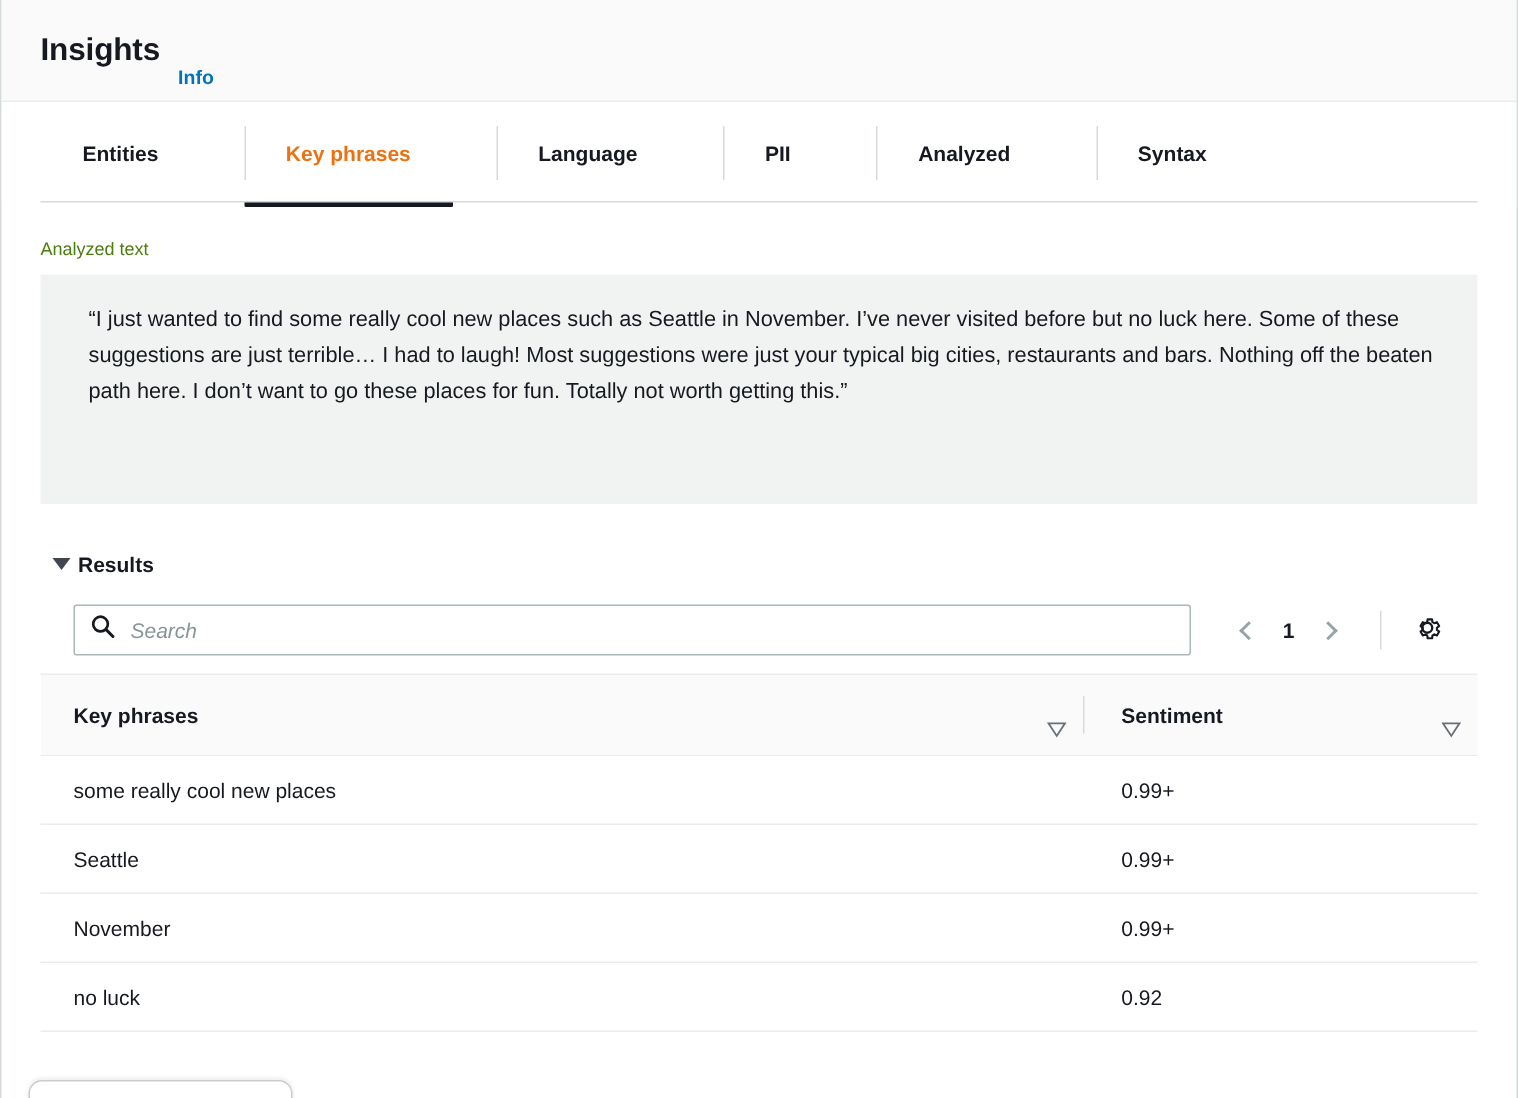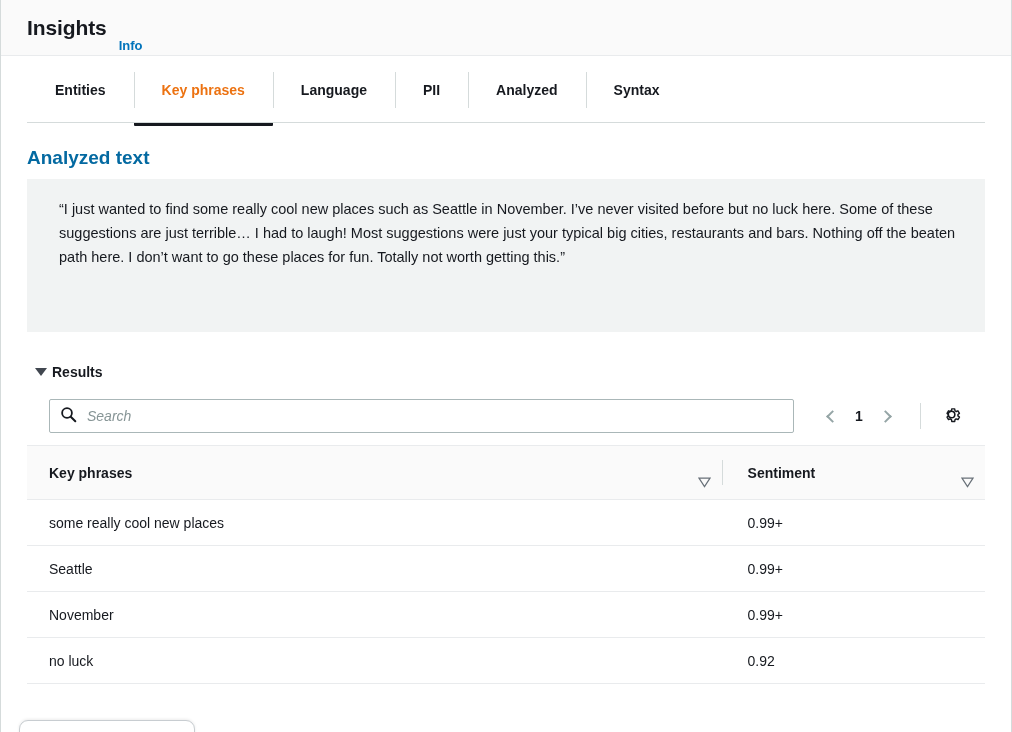--- a/index.html
+++ b/index.html
@@ -19,21 +19,21 @@
     height: 732px;
     position: relative;
     background: #ffffff;
     border-left: 1px solid #d5dbdb;
     border-right: 1px solid #d5dbdb;
     overflow: hidden;
   }
 
   
   .panel-header {
-    height: 56px;
+    height: 68px;
     background: #fafafa;
     border-bottom: 1px solid #e9ebed;
     display: flex;
     align-items: center;
     padding: 0 0 0 26px;
   }
   .panel-title {
     font-size: 21px;
     font-weight: bold;
     color: #16191f;
@@ -54,20 +54,21 @@
   .tabs-wrap {
     position: relative;
     padding: 0 26px;
     background: #ffffff;
   }
   .tabs {
     display: flex;
     align-items: stretch;
     height: 68px;
     position: relative;
+    gap: 29px;
   }
   .tab {
     display: flex;
     align-items: center;
     padding: 0 28px;
     font-size: 14px;
     font-weight: bold;
     color: #16191f;
     cursor: pointer;
     position: relative;
@@ -101,23 +102,23 @@
     margin: 0 26px;
     position: relative;
     top: -2px;
   }
 
   
   .section {
     padding: 0 26px;
   }
   .section-label {
-    font-size: 19px;
-    font-weight: bold;
-    color: #0369a1;
+    font-size: 12px;
+    font-weight: normal;
+    color: #4d7c0f;
     margin-top: 22px;
     margin-bottom: 10px;
   }
   .analyzed-box {
     background: #f1f3f3;
     padding: 18px 20px 22px 32px;
     min-height: 153px;
     font-size: 14.5px;
     line-height: 24px;
     color: #16191f;

